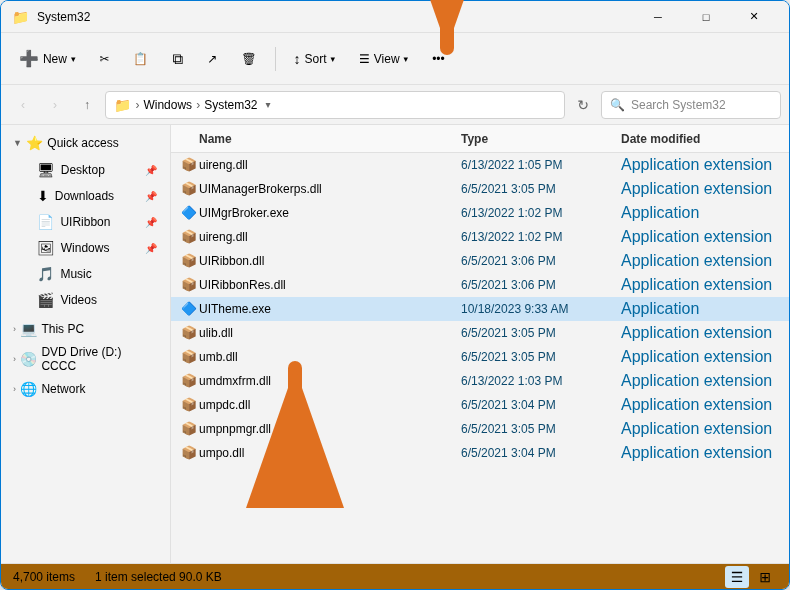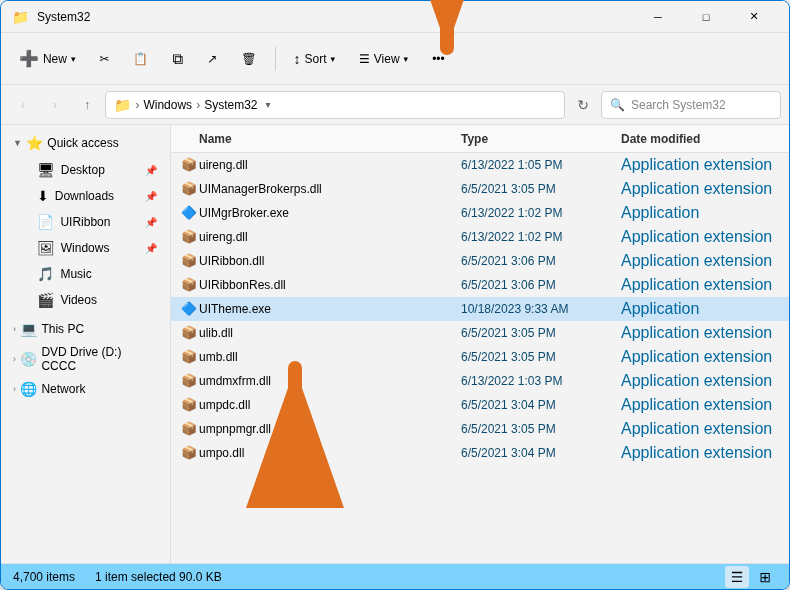--- a/index.html
+++ b/index.html
@@ -240,21 +240,21 @@
       padding: 0 8px;
       cursor: pointer;
       border-bottom: 1px solid transparent;
     }
     .file-row.selected { background: #cce4f7; }
     .file-icon { width: 20px; font-size: 13px; flex-shrink: 0; text-align: center; }
     .file-name { flex: 1; font-size: 12px; min-width: 0; overflow: hidden; text-overflow: ellipsis; white-space: nowrap; }
     .file-date { width: 160px; font-size: 12px; color: #0c4a6e; flex-shrink: 0; }
     .file-type { width: 160px; font-size: 16px; color: #0369a1; flex-shrink: 0; }
     .status-bar {
-      background: #7dd3fc;
+      background: #a16207;
       height: 26px;
       border-top: 1px solid #e0e0e0;
       display: flex;
       align-items: center;
       padding: 0 12px;
       gap: 20px;
       font-size: 12px;
       flex-shrink: 0;
     }
     .status-right {

